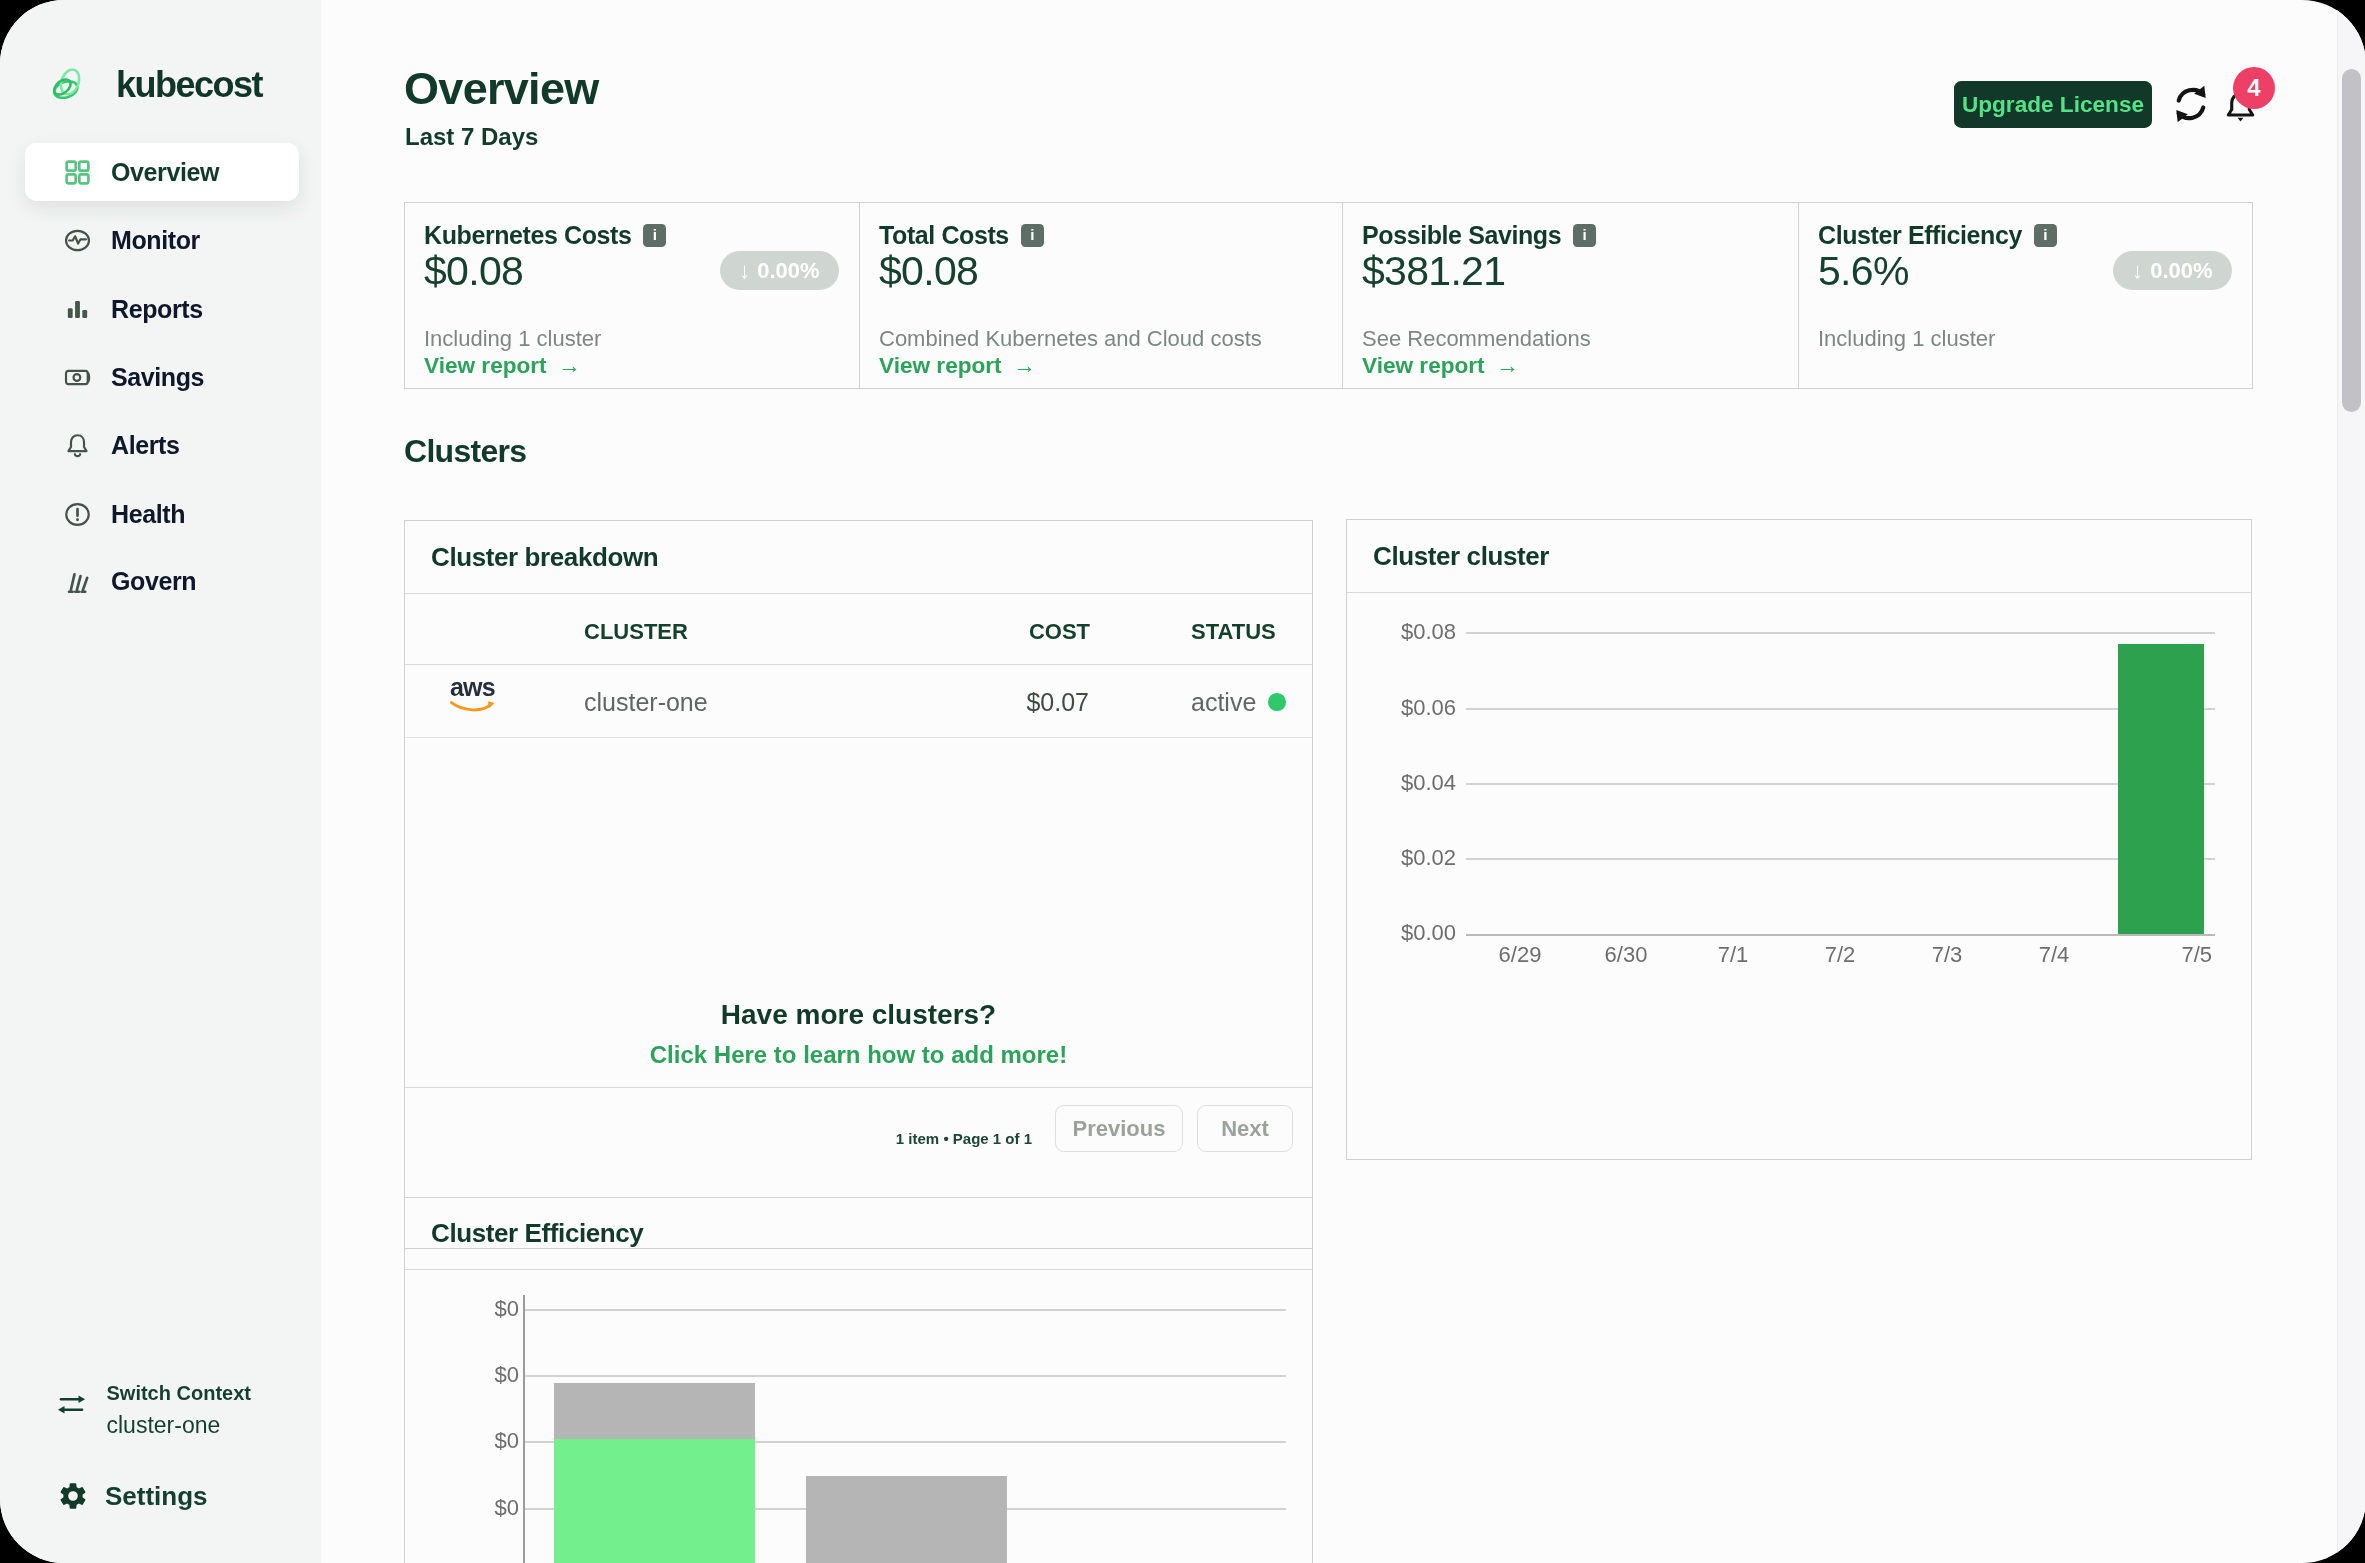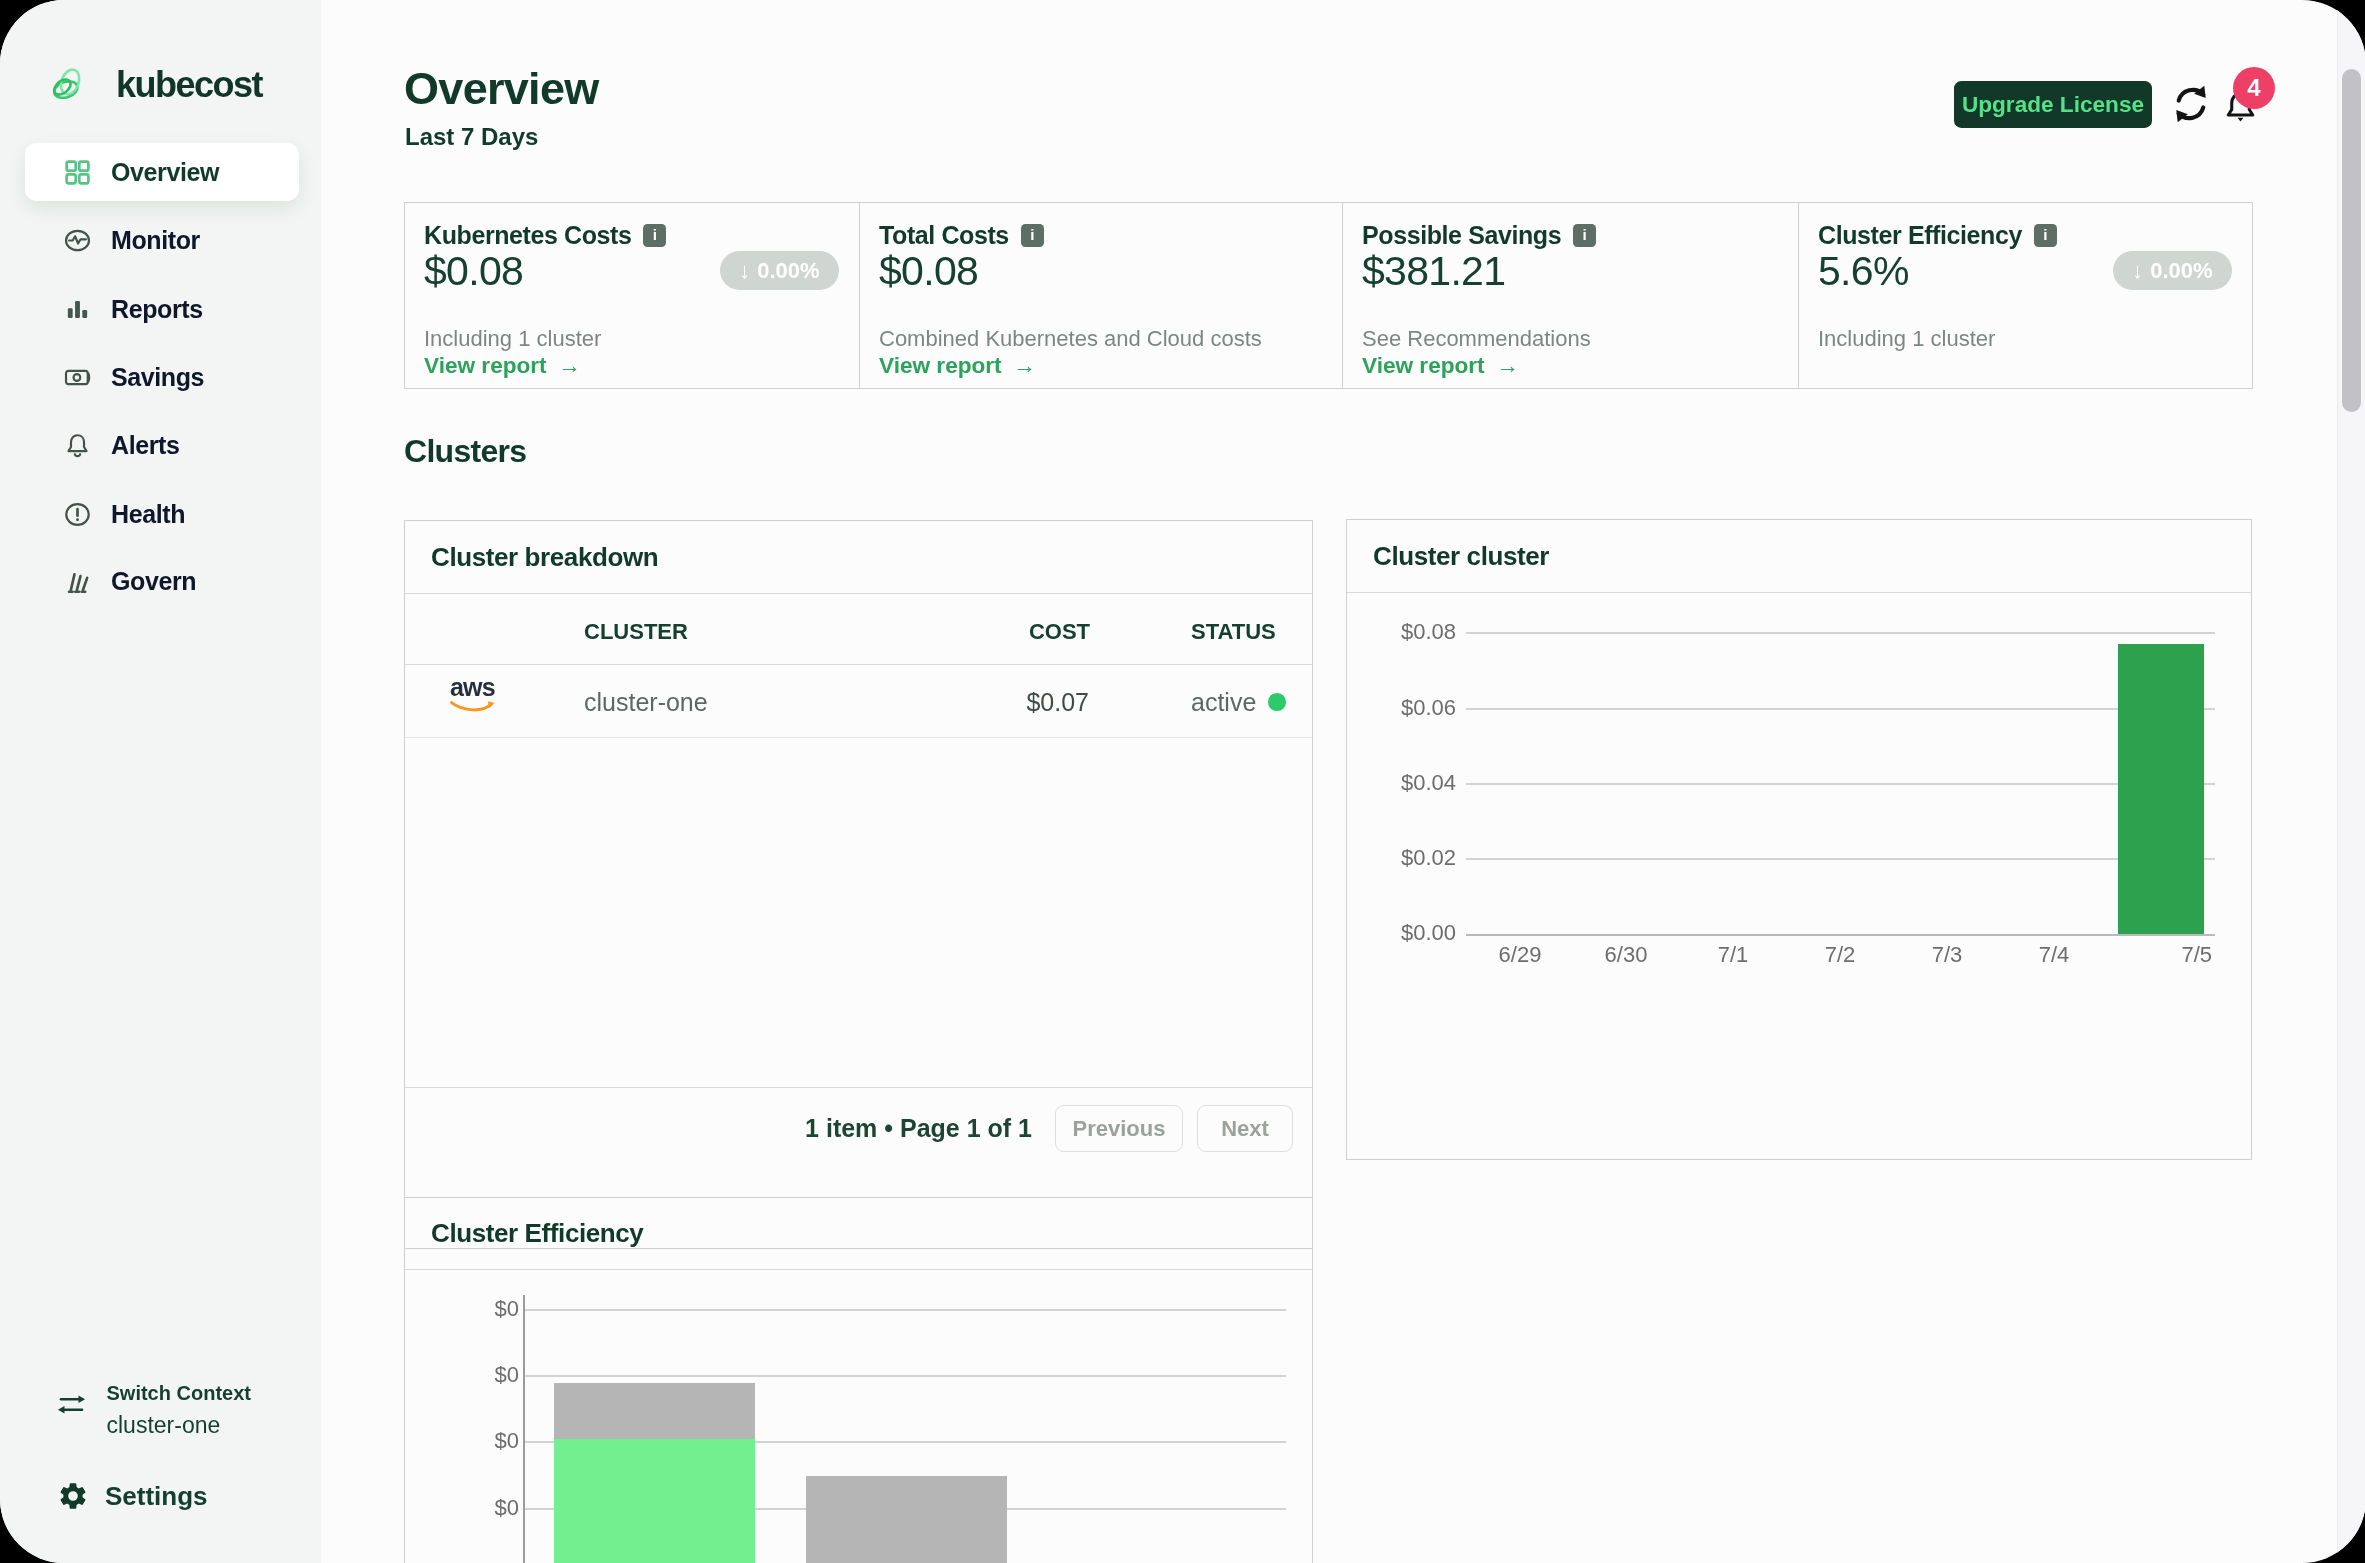--- a/index.html
+++ b/index.html
@@ -69,21 +69,21 @@
   .aws-logo{position:absolute;left:42px;top:10.2px;width:54px;}
   .aws-text{font-size:25px;font-weight:800;color:#26303c;letter-spacing:-0.7px;line-height:1;padding-left:2.9px;}
   .td-cluster{position:absolute;left:179px;top:22.6px;font-size:25px;color:#5d6862;}
   .td-cost{position:absolute;right:223px;top:22.6px;font-size:25px;color:#3e4c44;}
   .td-status{position:absolute;left:786px;top:22.6px;font-size:25px;color:#5d6862;display:flex;align-items:center;gap:11.7px;}
   .status-dot{width:17.5px;height:17.5px;border-radius:50%;background:#2dc96b;}
   .prompt{position:absolute;left:0;top:478px;width:100%;text-align:center;}
   .prompt-title{font-size:28px;font-weight:700;color:#113a2b;}
   .prompt-link{margin-top:10.2px;font-size:24px;font-weight:600;color:#2da25a;cursor:pointer;}
   .card-footer{position:absolute;left:0;top:566px;right:0;bottom:0;}
-  .pg-summary{position:absolute;right:280px;top:26px;font-size:25px;font-weight:700;color:#1d4534;}
+  .pg-summary{position:absolute;right:280px;top:42px;font-size:15px;font-weight:700;color:#1d4534;}
   .pg-btn{position:absolute;top:17px;height:47px;border:1.5px solid #dcdfdc;border-radius:8.8px;background:#fbfcfb;
     color:#9aa29b;font-size:22px;font-weight:600;display:flex;align-items:center;justify-content:center;cursor:pointer;}
   .pg-prev{left:650px;width:128px;}
   .pg-next{left:792px;width:96px;}
   
   #trends-plot{position:absolute;left:0;top:73px;right:0;bottom:0;}
   #eff-plot{position:absolute;left:0;top:72px;right:0;height:408px;}
   .gridline{position:absolute;height:1.5px;background:#d2d2d2;}
   .tick-label{position:absolute;font-size:22px;color:#6d6d6d;text-align:right;}
   .x-label{position:absolute;font-size:22px;color:#6d6d6d;text-align:center;}
@@ -276,20 +276,24 @@
           <path d="M3 4 C 22 18, 50 18, 62 7" stroke="#f8981d" stroke-width="4.5" fill="none" stroke-linecap="round"></path>
           <polygon points="58,2 68,4.5 60,12" fill="#f8981d"></polygon>
         </svg>
       </div>
       <span class="td-cluster">cluster-one</span>
       <span class="td-cost">$0.07</span>
       <span class="td-status">
         <span>active</span>
         <span class="status-dot"></span>
       </span>
+    </div>
+    <div class="prompt">
+      <div class="prompt-title">Have more clusters?</div>
+      <div class="prompt-link">Click Here to learn how to add more!</div>
     </div>
     <div class="card-footer" style="border-top:1.5px solid #d7dbd8;">
       <span class="pg-summary">1 item • Page 1 of 1</span>
       <div class="pg-btn pg-prev">Previous</div>
       <div class="pg-btn pg-next">Next</div>
     </div>
   </div>
 
   <div class="card" id="trends-card">
     <div class="card-header">Cluster cluster</div>

